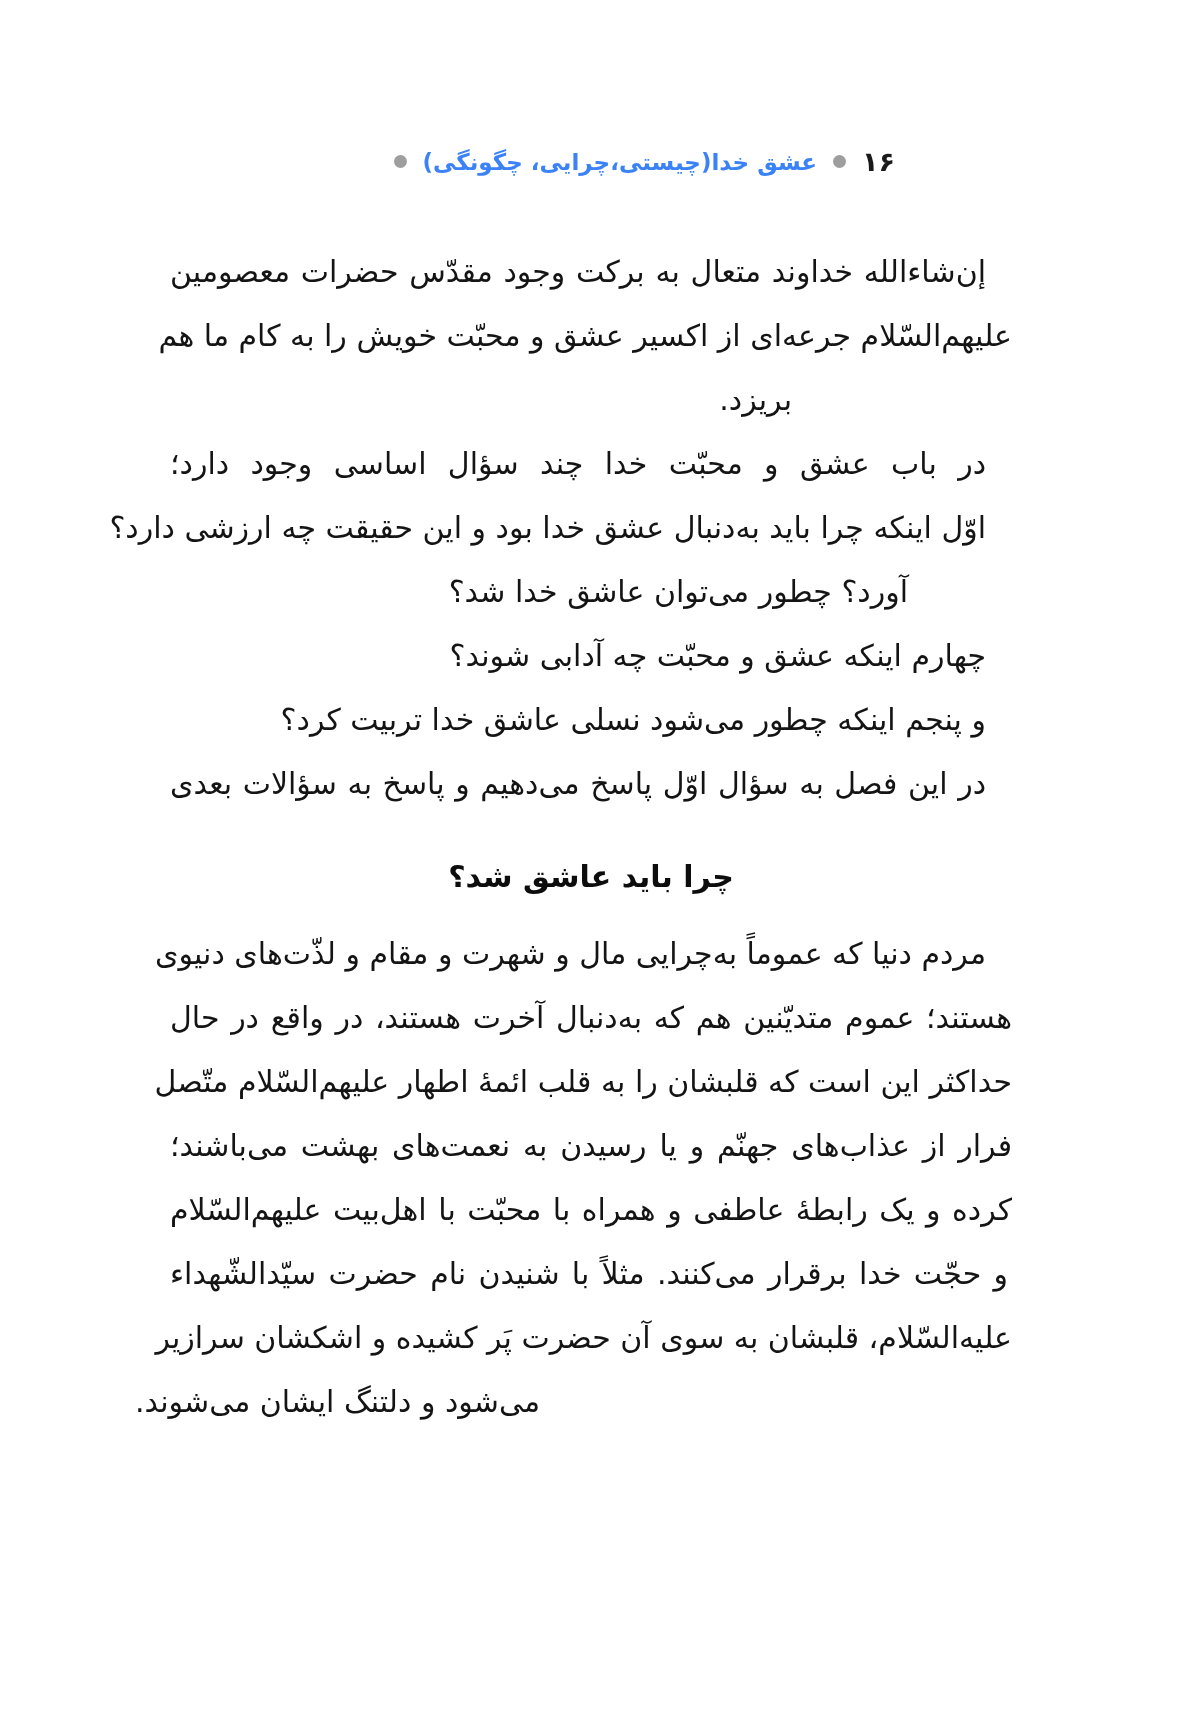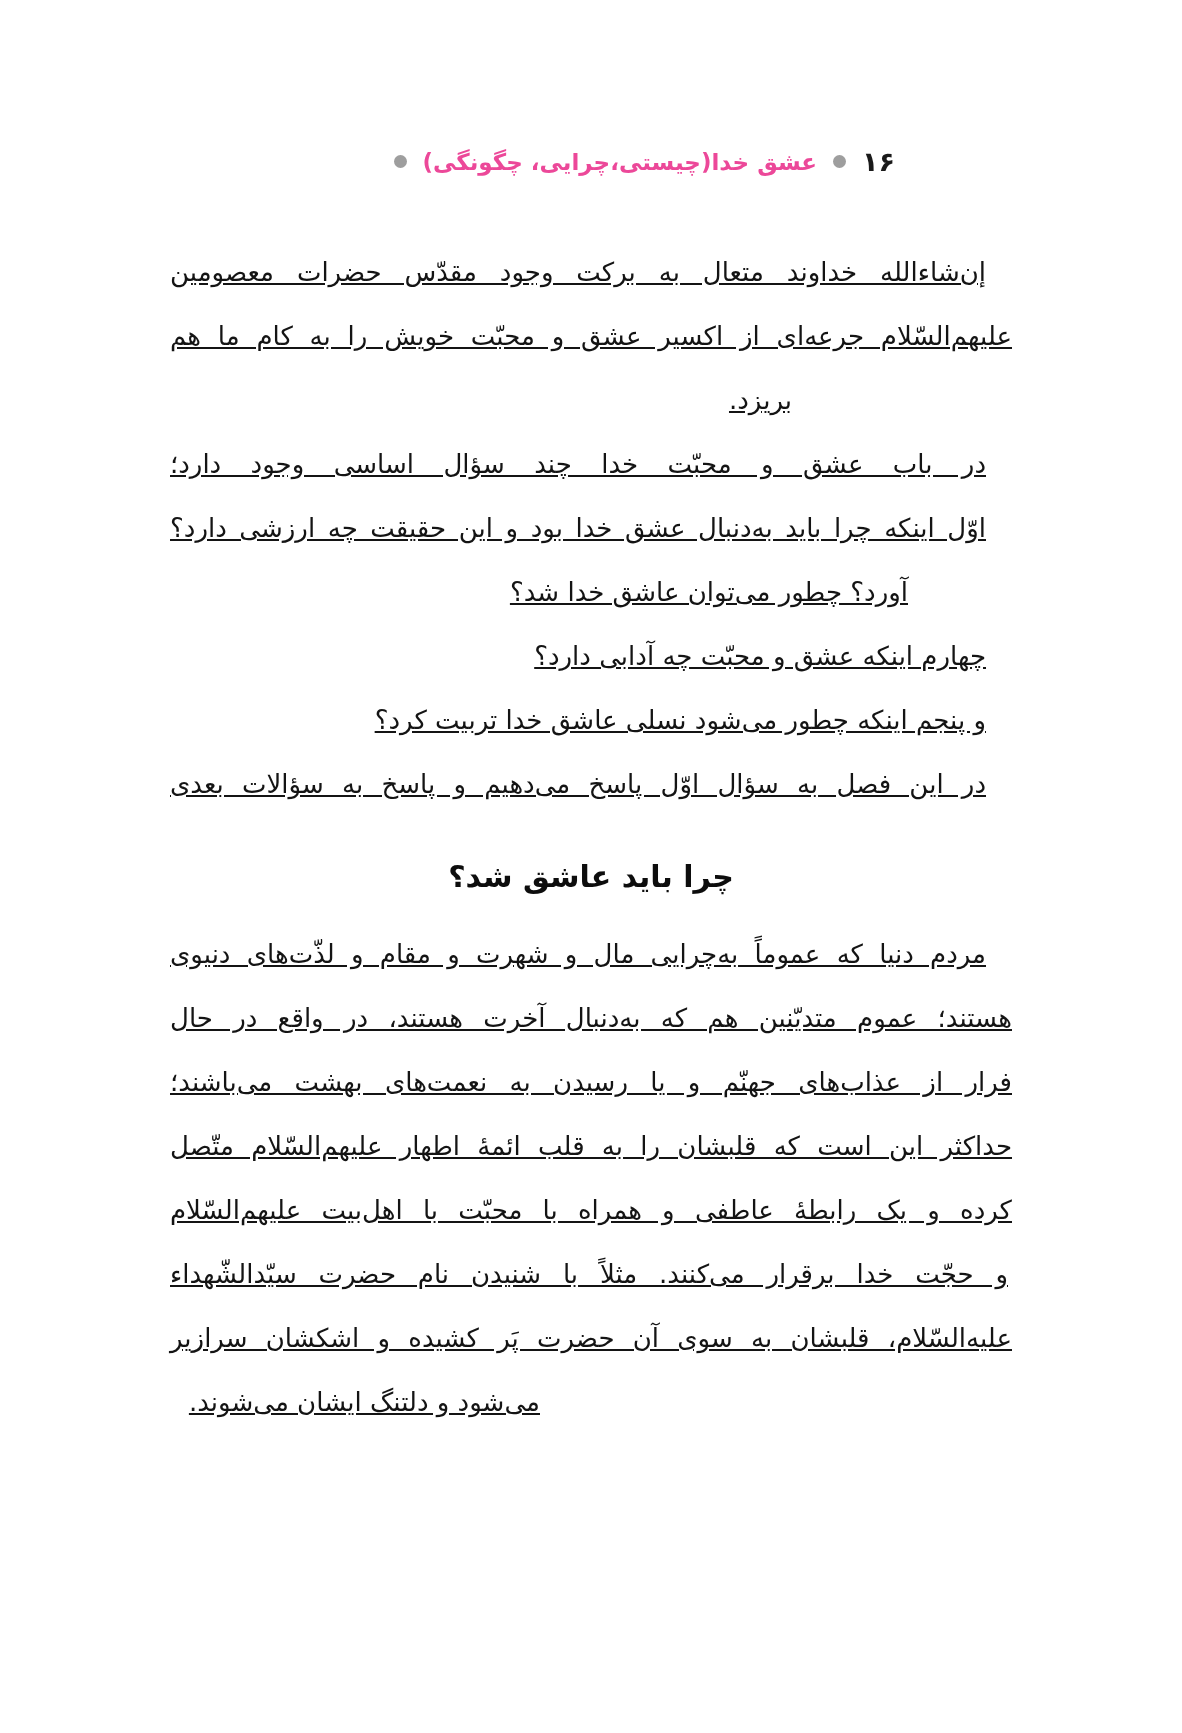--- a/index.html
+++ b/index.html
@@ -23,36 +23,35 @@
   }
   .pagenum {
     font-size:27px; font-weight:700; color:#1a1a1a;
     letter-spacing:1px;
   }
   .headdot {
     width:13px; height:13px; border-radius:50%;
     display:inline-block;
   }
   .headtitle {
-    font-size:23px; font-weight:700; color:#ec4899;
+    font-size:23px; font-weight:700; color:#3b82f6;
   }
   
   .body-block {
     position:absolute;
     top:240px; right:170px; left:170px;
     direction:rtl;
   }
   .bline {
     height:64px; line-height:64px;
-    font-size:26px;
+    font-size:30px;
     direction:rtl;
     text-align:right;
     white-space:nowrap;
     color:#141414;
-    text-decoration:underline;
   }
   .bline.j {
     text-align:justify;
     text-align-last:justify;
   }
   .sect-heading {
     height:70px; line-height:78px;
     margin-top:22px; margin-bottom:14px;
     font-size:30px; font-weight:700;
     text-align:center; direction:rtl;
@@ -72,30 +71,30 @@
   </div>
 
   <div class="body-block">
     <div id="sec1">
         <div class="bline j" style="margin-right: 26px;">إن‌شاءالله خداوند متعال به برکت وجود مقدّس حضرات معصومین</div>
         <div class="bline j" style="margin-right: 0px;">علیهم‌السّلام جرعه‌ای از اکسیر عشق و محبّت خویش را به کام ما هم</div>
         <div class="bline" style="margin-right: 220px;">بریزد.</div>
         <div class="bline j" style="margin-right: 26px;">در باب عشق و محبّت خدا چند سؤال اساسی وجود دارد؛</div>
         <div class="bline j" style="margin-right: 26px;">اوّل اینکه چرا باید به‌دنبال عشق خدا بود و این حقیقت چه ارزشی دارد؟</div>
         <div class="bline" style="margin-right: 104px;">آورد؟ چطور می‌توان عاشق خدا شد؟</div>
-        <div class="bline" style="margin-right: 26px;">چهارم اینکه عشق و محبّت چه آدابی دارد؟</div>
+        <div class="bline" style="margin-right: 26px;">چهارم اینکه عشق و محبّت چه آدابی شوند؟</div>
         <div class="bline" style="margin-right: 26px;">و پنجم اینکه چطور می‌شود نسلی عاشق خدا تربیت کرد؟</div>
         <div class="bline j" style="margin-right: 26px;">در این فصل به سؤال اوّل پاسخ می‌دهیم و پاسخ به سؤالات بعدی</div>
       </div>
     <div class="sect-heading">چرا باید عاشق شد؟</div>
     <div id="sec2">
         <div class="bline j" style="margin-right: 26px;">مردم دنیا که عموماً به‌چرایی مال و شهرت و مقام و لذّت‌های دنیوی</div>
         <div class="bline j" style="margin-right: 0px;">هستند؛ عموم متدیّنین هم که به‌دنبال آخرت هستند، در واقع در حال</div>
+        <div class="bline j" style="margin-right: 0px;">حداکثر این است که قلبشان را به قلب ائمهٔ اطهار علیهم‌السّلام متّصل</div>
         <div class="bline j" style="margin-right: 0px;">فرار از عذاب‌های جهنّم و یا رسیدن به نعمت‌های بهشت می‌باشند؛</div>
-        <div class="bline j" style="margin-right: 0px;">حداکثر این است که قلبشان را به قلب ائمهٔ اطهار علیهم‌السّلام متّصل</div>
         <div class="bline j" style="margin-right: 0px;">کرده و یک رابطهٔ عاطفی و همراه با محبّت با اهل‌بیت علیهم‌السّلام</div>
         <div class="bline j" style="margin-right: 4px;">و حجّت خدا برقرار می‌کنند. مثلاً با شنیدن نام حضرت سیّدالشّهداء</div>
         <div class="bline j" style="margin-right: 0px;">علیه‌السّلام، قلبشان به سوی آن حضرت پَر کشیده و اشکشان سرازیر</div>
         <div class="bline" style="margin-right: 472px;">می‌شود و دلتنگ ایشان می‌شوند.</div>
       </div>
   </div>
 
 </div>
 
 </body></html>

